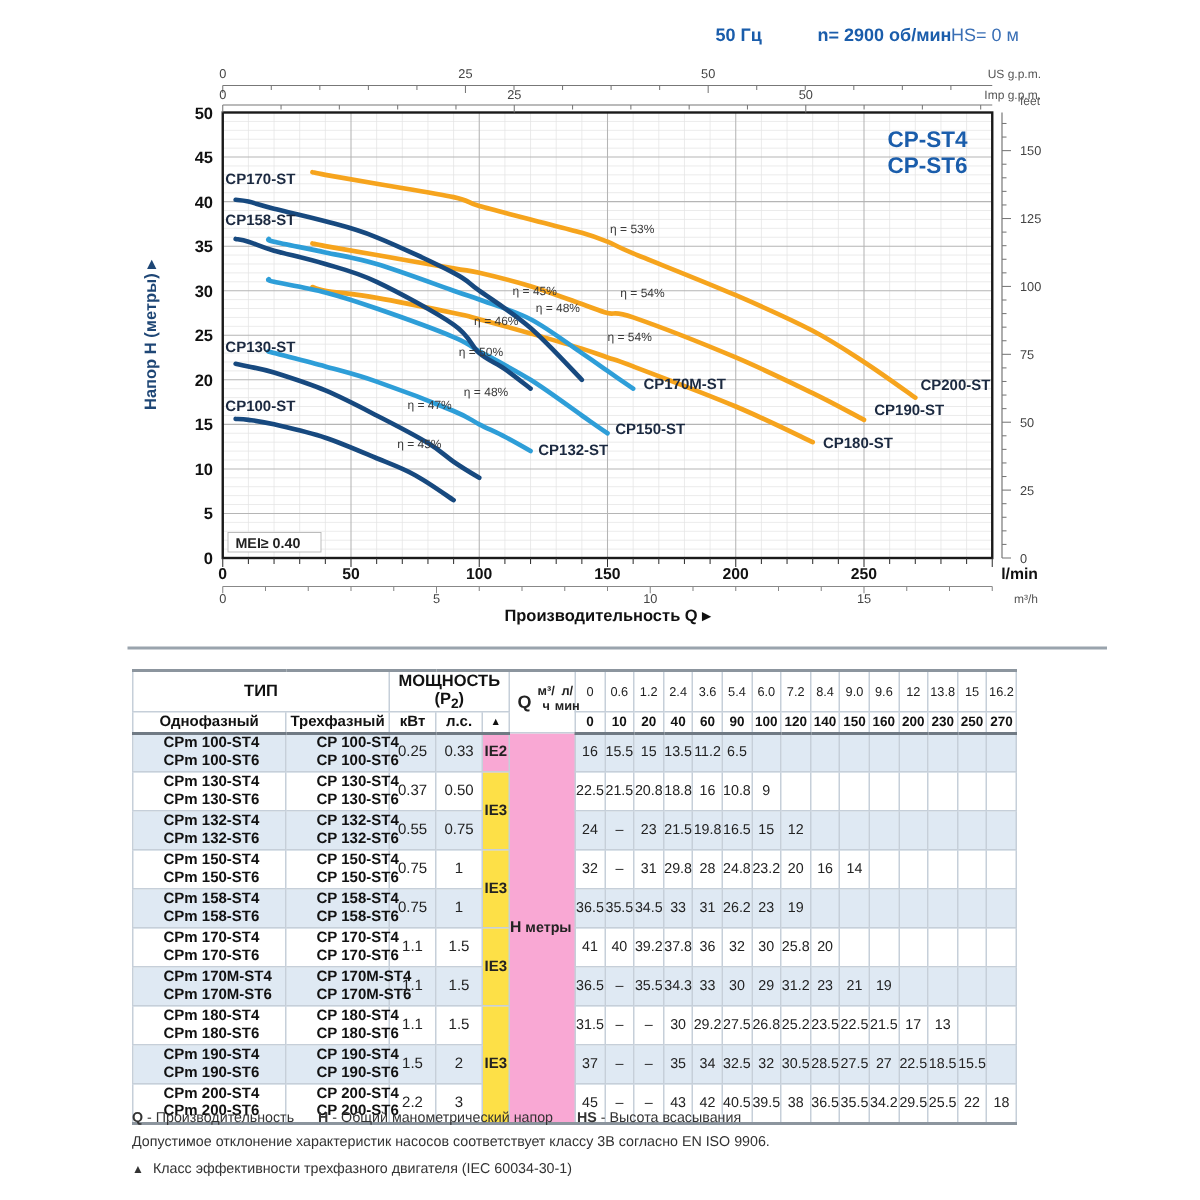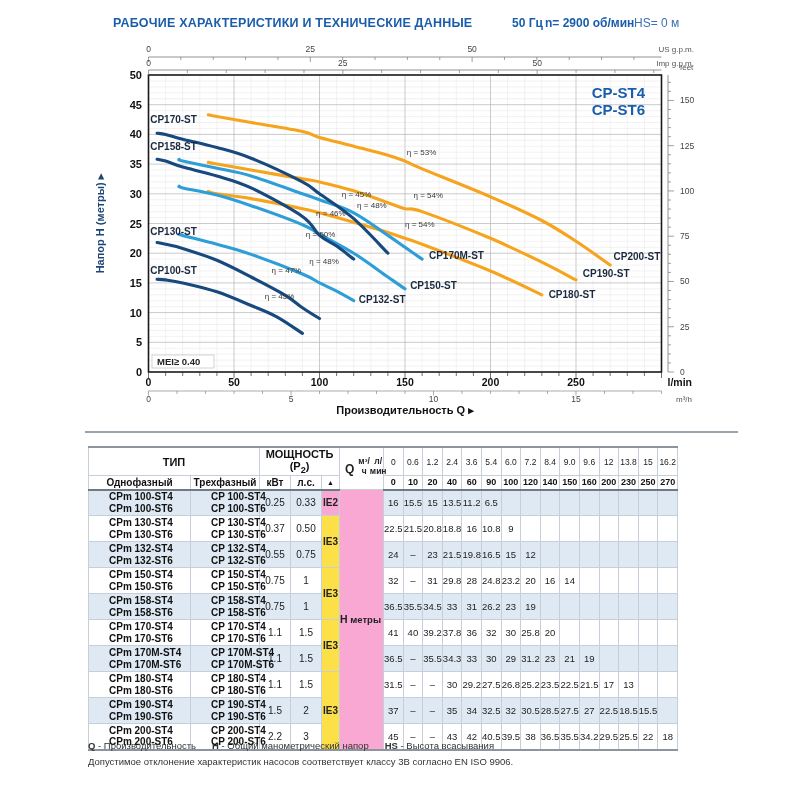--- a/index.html
+++ b/index.html
@@ -1,20 +1,20 @@
 <!DOCTYPE html>
 <html><head>
 <meta charset="utf-8">
 <style>
   html,body{margin:0;padding:0;background:#fff;}
   .page{position:relative;width:800px;height:800px;background:#fff;overflow:hidden;
         font-family:"Liberation Sans",sans-serif;color:#222;}
   .hdr-title{position:absolute;left:113px;top:16px;font-size:12.5px;font-weight:bold;color:#1a5dab;letter-spacing:.2px;}
   .hdr-spec{position:absolute;top:16px;font-size:12px;font-weight:bold;color:#1a5dab;}
-  #spec-freq{left:512px;}
+  #spec-freq{left:477px;}
   #spec-speed{left:545px;}
   #spec-suction{left:634px;font-weight:normal;color:#3a6fb5;}
   #chart{position:absolute;left:0;top:0;width:800px;height:430px;}
   svg{font-family:"Liberation Sans",sans-serif;}
   .section-rule{position:absolute;left:85px;top:431px;width:653px;height:2px;background:#9aa4ad;}
   .tablewrap{position:absolute;left:88px;top:446px;width:534px;}
   table{border-collapse:collapse;table-layout:fixed;width:590px;border-top:2px solid #8c959e;border-bottom:2px solid #8c959e;}
   th,td{border:1px solid #c6cfd9;padding:0;vertical-align:middle;}
   thead tr{height:14px;}
   thead tr:last-child th{border-bottom:2px solid #707a84;}
@@ -39,21 +39,20 @@
   #fnote-legend{top:740px;}
   #fnote-legend span{margin-right:16px;}
   #fnote-tolerance{top:756px;}
   #fnote-iec{top:774px;}
   #fnote-iec .tri{font-size:8px;margin-right:6px;}
 </style>
 </head>
 <body>
 
 <div class="page">
-  <div class="hdr-title">РАБОЧИЕ ХАРАКТЕРИСТИКИ И ТЕХНИЧЕСКИЕ ДАННЫЕ</div>
   <div class="hdr-spec" id="spec-freq">50 Гц</div>
   <div class="hdr-spec" id="spec-speed">n= 2900 об/мин</div>
   <div class="hdr-spec" id="spec-suction">HS= 0 м</div>
 
   <svg id="chart" viewBox="0 0 800 430">
       <line x1="148.5" y1="366.06" x2="661.5" y2="366.06" stroke="#e4e4e4" stroke-width="0.5"></line>
       <line x1="148.5" y1="360.12" x2="661.5" y2="360.12" stroke="#e4e4e4" stroke-width="0.5"></line>
       <line x1="148.5" y1="354.18" x2="661.5" y2="354.18" stroke="#e4e4e4" stroke-width="0.5"></line>
       <line x1="148.5" y1="348.24" x2="661.5" y2="348.24" stroke="#e4e4e4" stroke-width="0.5"></line>
       <line x1="148.5" y1="336.36" x2="661.5" y2="336.36" stroke="#e4e4e4" stroke-width="0.5"></line>
@@ -680,13 +679,16 @@
             <td class="val">25.5</td>
             <td class="val">22</td>
             <td class="val">18</td>
           </tr>
         </tbody>
       </table>
   </div>
 
   <div class="fnote" id="fnote-legend"><span><b>Q</b> - Производительность</span><span><b>H</b> - Общий манометрический напор</span><span><b>HS</b> - Высота всасывания</span></div>
   <div class="fnote" id="fnote-tolerance">Допустимое отклонение характеристик насосов соответствует классу 3B согласно EN ISO 9906.</div>
+  <div class="fnote" id="fnote-iec">
+    <span class="tri">▲</span><span>Класс эффективности трехфазного двигателя (IEC 60034-30-1)</span>
+  </div>
 </div>
 
 </body></html>

